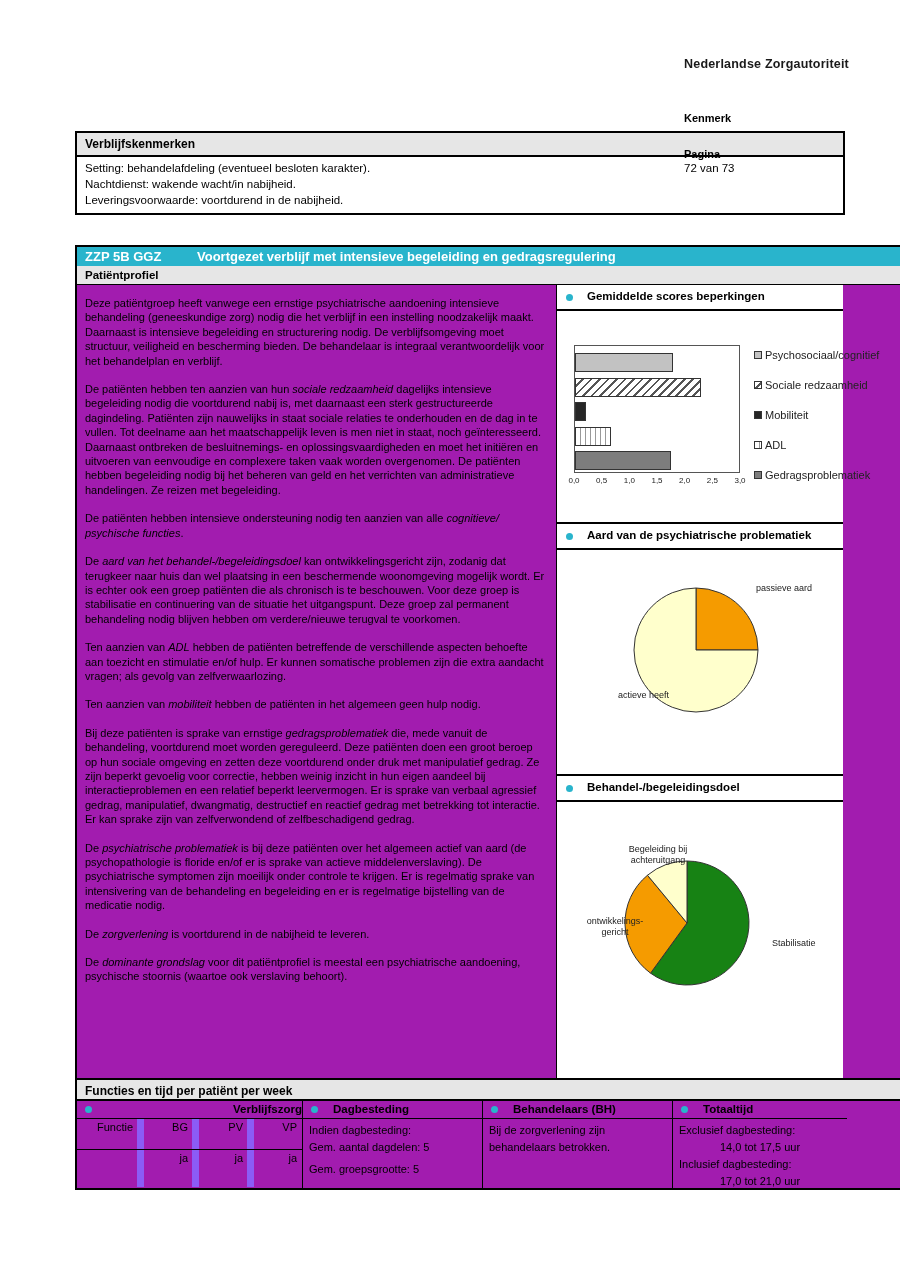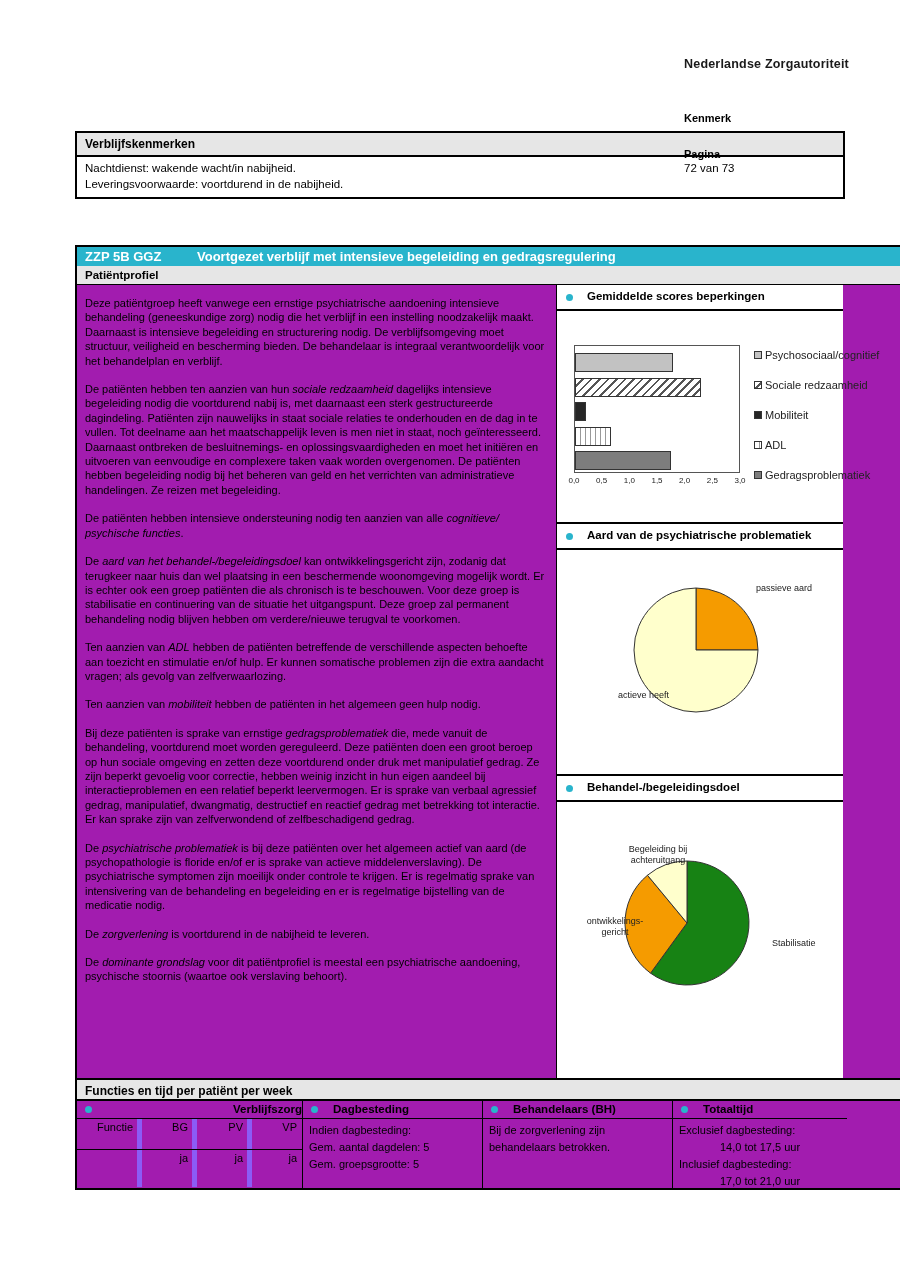--- a/index.html
+++ b/index.html
@@ -66,38 +66,39 @@
   .fcol1 { width:225px;text-align:right; } .fcol2 { width:180px; } .fcol3 { width:190px; } .fcol4 { width:175px; }
   .fcol-head { height:18px; position:relative; border-bottom:1px solid #000; }
   .fcol-head .bullet { top:5px; left:8px; }
   .fcol-title { display:block; padding:2px 0 0 30px; font-weight:bold; font-size:11.5px; white-space:nowrap; }
   .fcol-body { font-size:11px; padding:3px 6px; line-height:17px; }
   .subtable { display:flex; flex-direction:column; height:69px; }
   .subrow { display:flex; }
   .subrow-head { height:31px; border-bottom:1px solid #000; }
   .subrow-data { height:37px; }
   .subcell { padding:2px 4px; font-size:11px; }
-  .subcell + .subcell { border-left:5px solid #8b5cf6; }
+  .subcell + .subcell { border-left:7px solid #8b5cf6; }
   .sc1 { width:60px; } .sc2 { width:55px; } .sc3 { width:55px; } .sc4 { width:54px; }
-  .dag-line3 { }
+  .dag-line3 { margin-top:5px; }
   .tt-left { text-align:left; } .tt-center { text-align:center; }
 </style>
 </head>
 <body>
 
 <div class="page">
 
   <div class="logo">Nederlandse Zorgautoriteit</div>
   <div class="kenmerk">Kenmerk</div>
   <div class="pagina-label">Pagina</div>
   <div class="pagina-value">72 van 73</div>
 
   <div class="vbk">
     <div class="vbk-head">Verblijfskenmerken</div>
     <div class="vbk-body">
+      <div>Setting: behandelafdeling (eventueel besloten karakter).</div>
       <div>Nachtdienst: wakende wacht/in nabijheid.</div>
       <div>Leveringsvoorwaarde: voortdurend in de nabijheid.</div>
     </div>
   </div>
 
   <div class="main">
     <div class="titlebar">
       <span class="code">ZZP 5B GGZ</span>
       <span>Voortgezet verblijf met intensieve begeleiding en gedragsregulering</span>
     </div>

